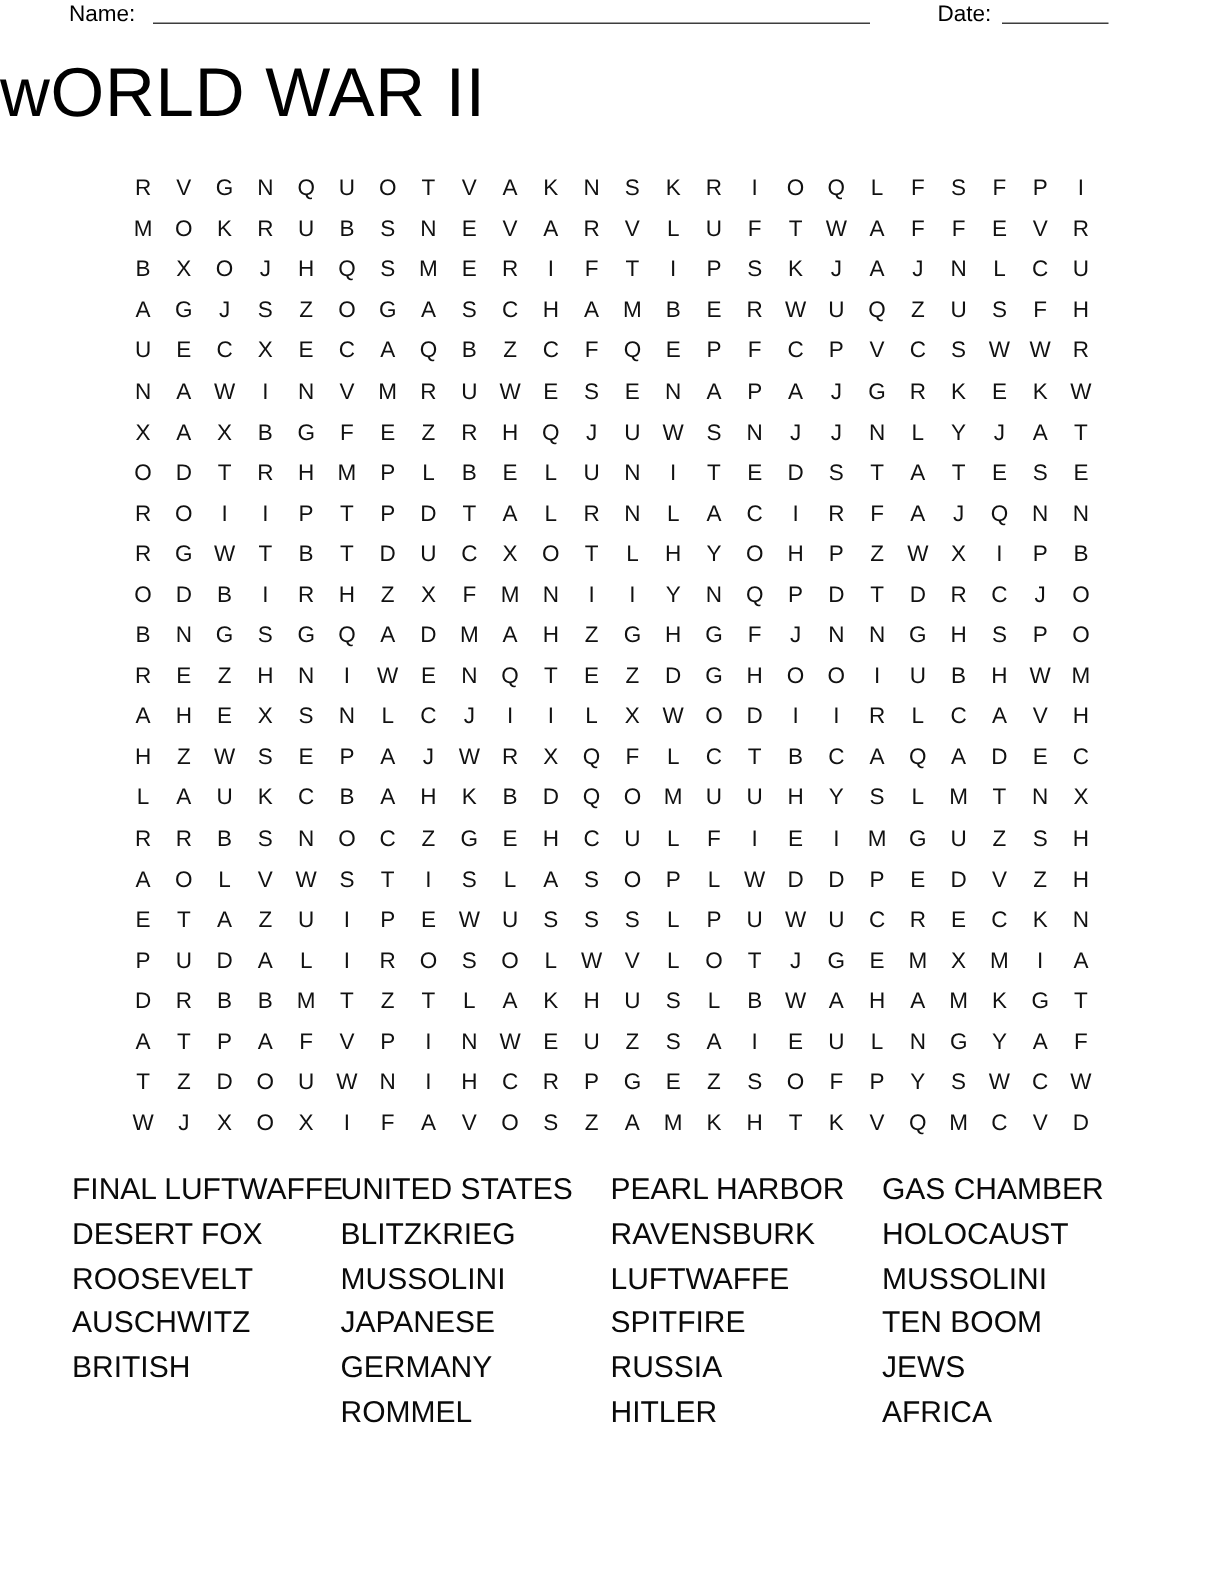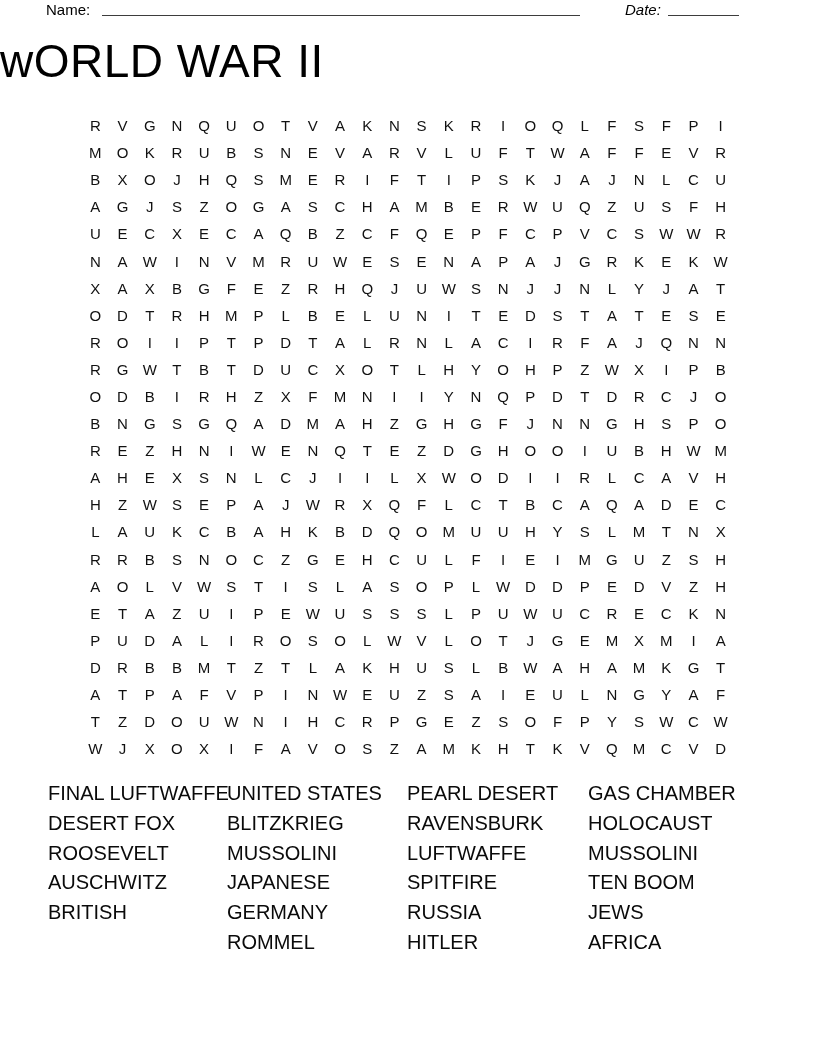--- a/index.html
+++ b/index.html
@@ -10,21 +10,21 @@
     color:#000;
     position:relative;
     overflow:hidden;
   }
   .page { position:absolute; inset:0; background:#fff;border-radius:25px; }
 
   
   .header { position:absolute; left:0; top:0; width:100%; height:22px; font-size:15px; }
   .name-label { position:absolute; left:46px; top:1px; }
   .name-underline { position:absolute; left:102px; width:478px; top:15px; border-bottom:1.5px solid #3d3d3d; height:0; }
-  .date-label { position:absolute; left:625px; top:1px;font-style:italic; }
+  .date-label { position:absolute; left:625px; top:1px; }
   .date-underline { position:absolute; left:668px; width:71px; top:15px; border-bottom:1.5px solid #3d3d3d; height:0; }
 
   
   .title {
     position:absolute; top:38px; left:0; width:100%;
     text-align:left;
     font-size:46px; line-height:46px; font-weight:400;
     letter-spacing:0.5px;
     white-space:nowrap;
   }
@@ -656,21 +656,21 @@
       </div>
     <div class="word-col">
         <div class="word">UNITED STATES</div>
         <div class="word">BLITZKRIEG</div>
         <div class="word">MUSSOLINI</div>
         <div class="word">JAPANESE</div>
         <div class="word">GERMANY</div>
         <div class="word">ROMMEL</div>
       </div>
     <div class="word-col">
-        <div class="word">PEARL DESERT</div>
+        <div class="word">PEARL HARBOR</div>
         <div class="word">RAVENSBURK</div>
         <div class="word">LUFTWAFFE</div>
         <div class="word">SPITFIRE</div>
         <div class="word">RUSSIA</div>
         <div class="word">HITLER</div>
       </div>
     <div class="word-col">
         <div class="word">GAS CHAMBER</div>
         <div class="word">HOLOCAUST</div>
         <div class="word">MUSSOLINI</div>

